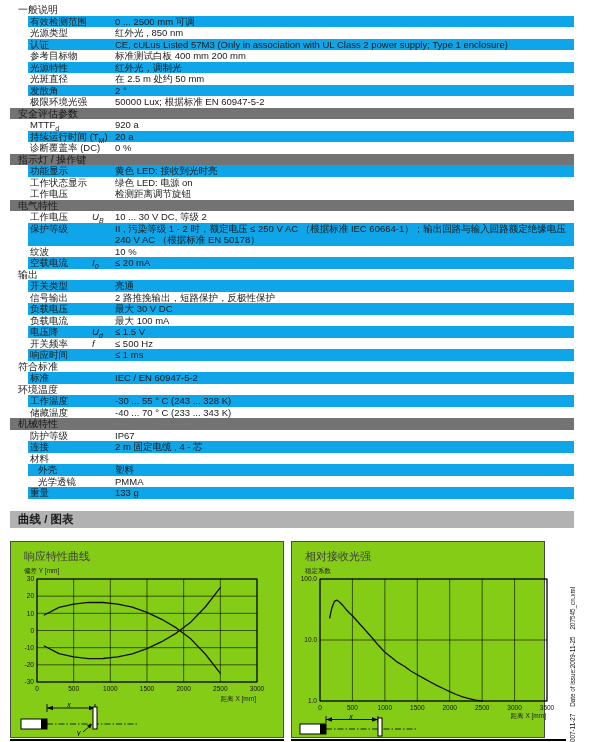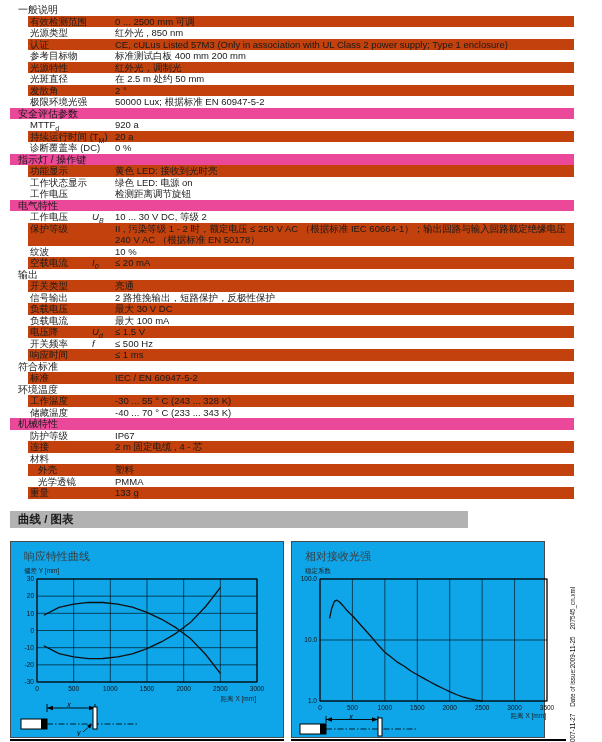--- a/index.html
+++ b/index.html
@@ -1,31 +1,31 @@
 <!DOCTYPE html>
 <html><head>
 <meta charset="utf-8">
 <style>
   html,body{margin:0;padding:0}
   body{width:602px;height:742px;position:relative;background:#fff;overflow:hidden;
        font-family:"Liberation Sans","DejaVu Sans",sans-serif;color:#1a1a1a}
   #spec-table{position:absolute;left:10px;top:4px;width:564px}
   .sec{font-weight:normal;font-size:10px;line-height:11.5px;padding-left:8px}
-  .sec.g{background:#ec4899}
+  .sec.g{background:#737373}
   .row{display:flex;margin-left:18px;font-size:9.5px;line-height:11.5px}
-  .row.g{background:#c2410c}
+  .row.g{background:#0ea5e9}
   .lbl{flex:none;width:62px;padding-left:2px;white-space:nowrap}
   .lbl.ind{padding-left:10px;width:54px}
   .sym{flex:none;width:23px;font-style:italic}
   .val{flex:1}
   sub{font-size:7px;line-height:0}
-  .band{position:absolute;left:10px;top:511px;width:458px;height:17px;background:#b2b2b2;
+  .band{position:absolute;left:10px;top:511px;width:564px;height:17px;background:#b2b2b2;
         font-weight:bold;font-size:11.5px;line-height:17px}
   .band span{padding-left:8px}
-  .panel{position:absolute;top:541px;height:197px;border:1px solid #4a4a4a;box-sizing:border-box;background:#0ea5e9}
+  .panel{position:absolute;top:541px;height:197px;border:1px solid #4a4a4a;box-sizing:border-box;background:#84cc16}
   #panelL{left:10px;width:274px}
   #panelR{left:291px;width:254px}
   .ptitle{position:absolute;left:13px;top:7px;font-size:11px;color:#3c3c3c}
   .ylab{position:absolute;left:13px;top:25px;font-size:6.5px;color:#222}
   .xlab{position:absolute;left:0;font-size:6.5px;color:#222;text-align:right}
   #panelL .xlab{top:153px;width:245px}
   #panelR .xlab{top:170px;width:254px}
   svg.chart{position:absolute;left:1px;top:0}
   svg.diag{position:absolute}
   #panelL svg.diag{left:8px;top:160px}

